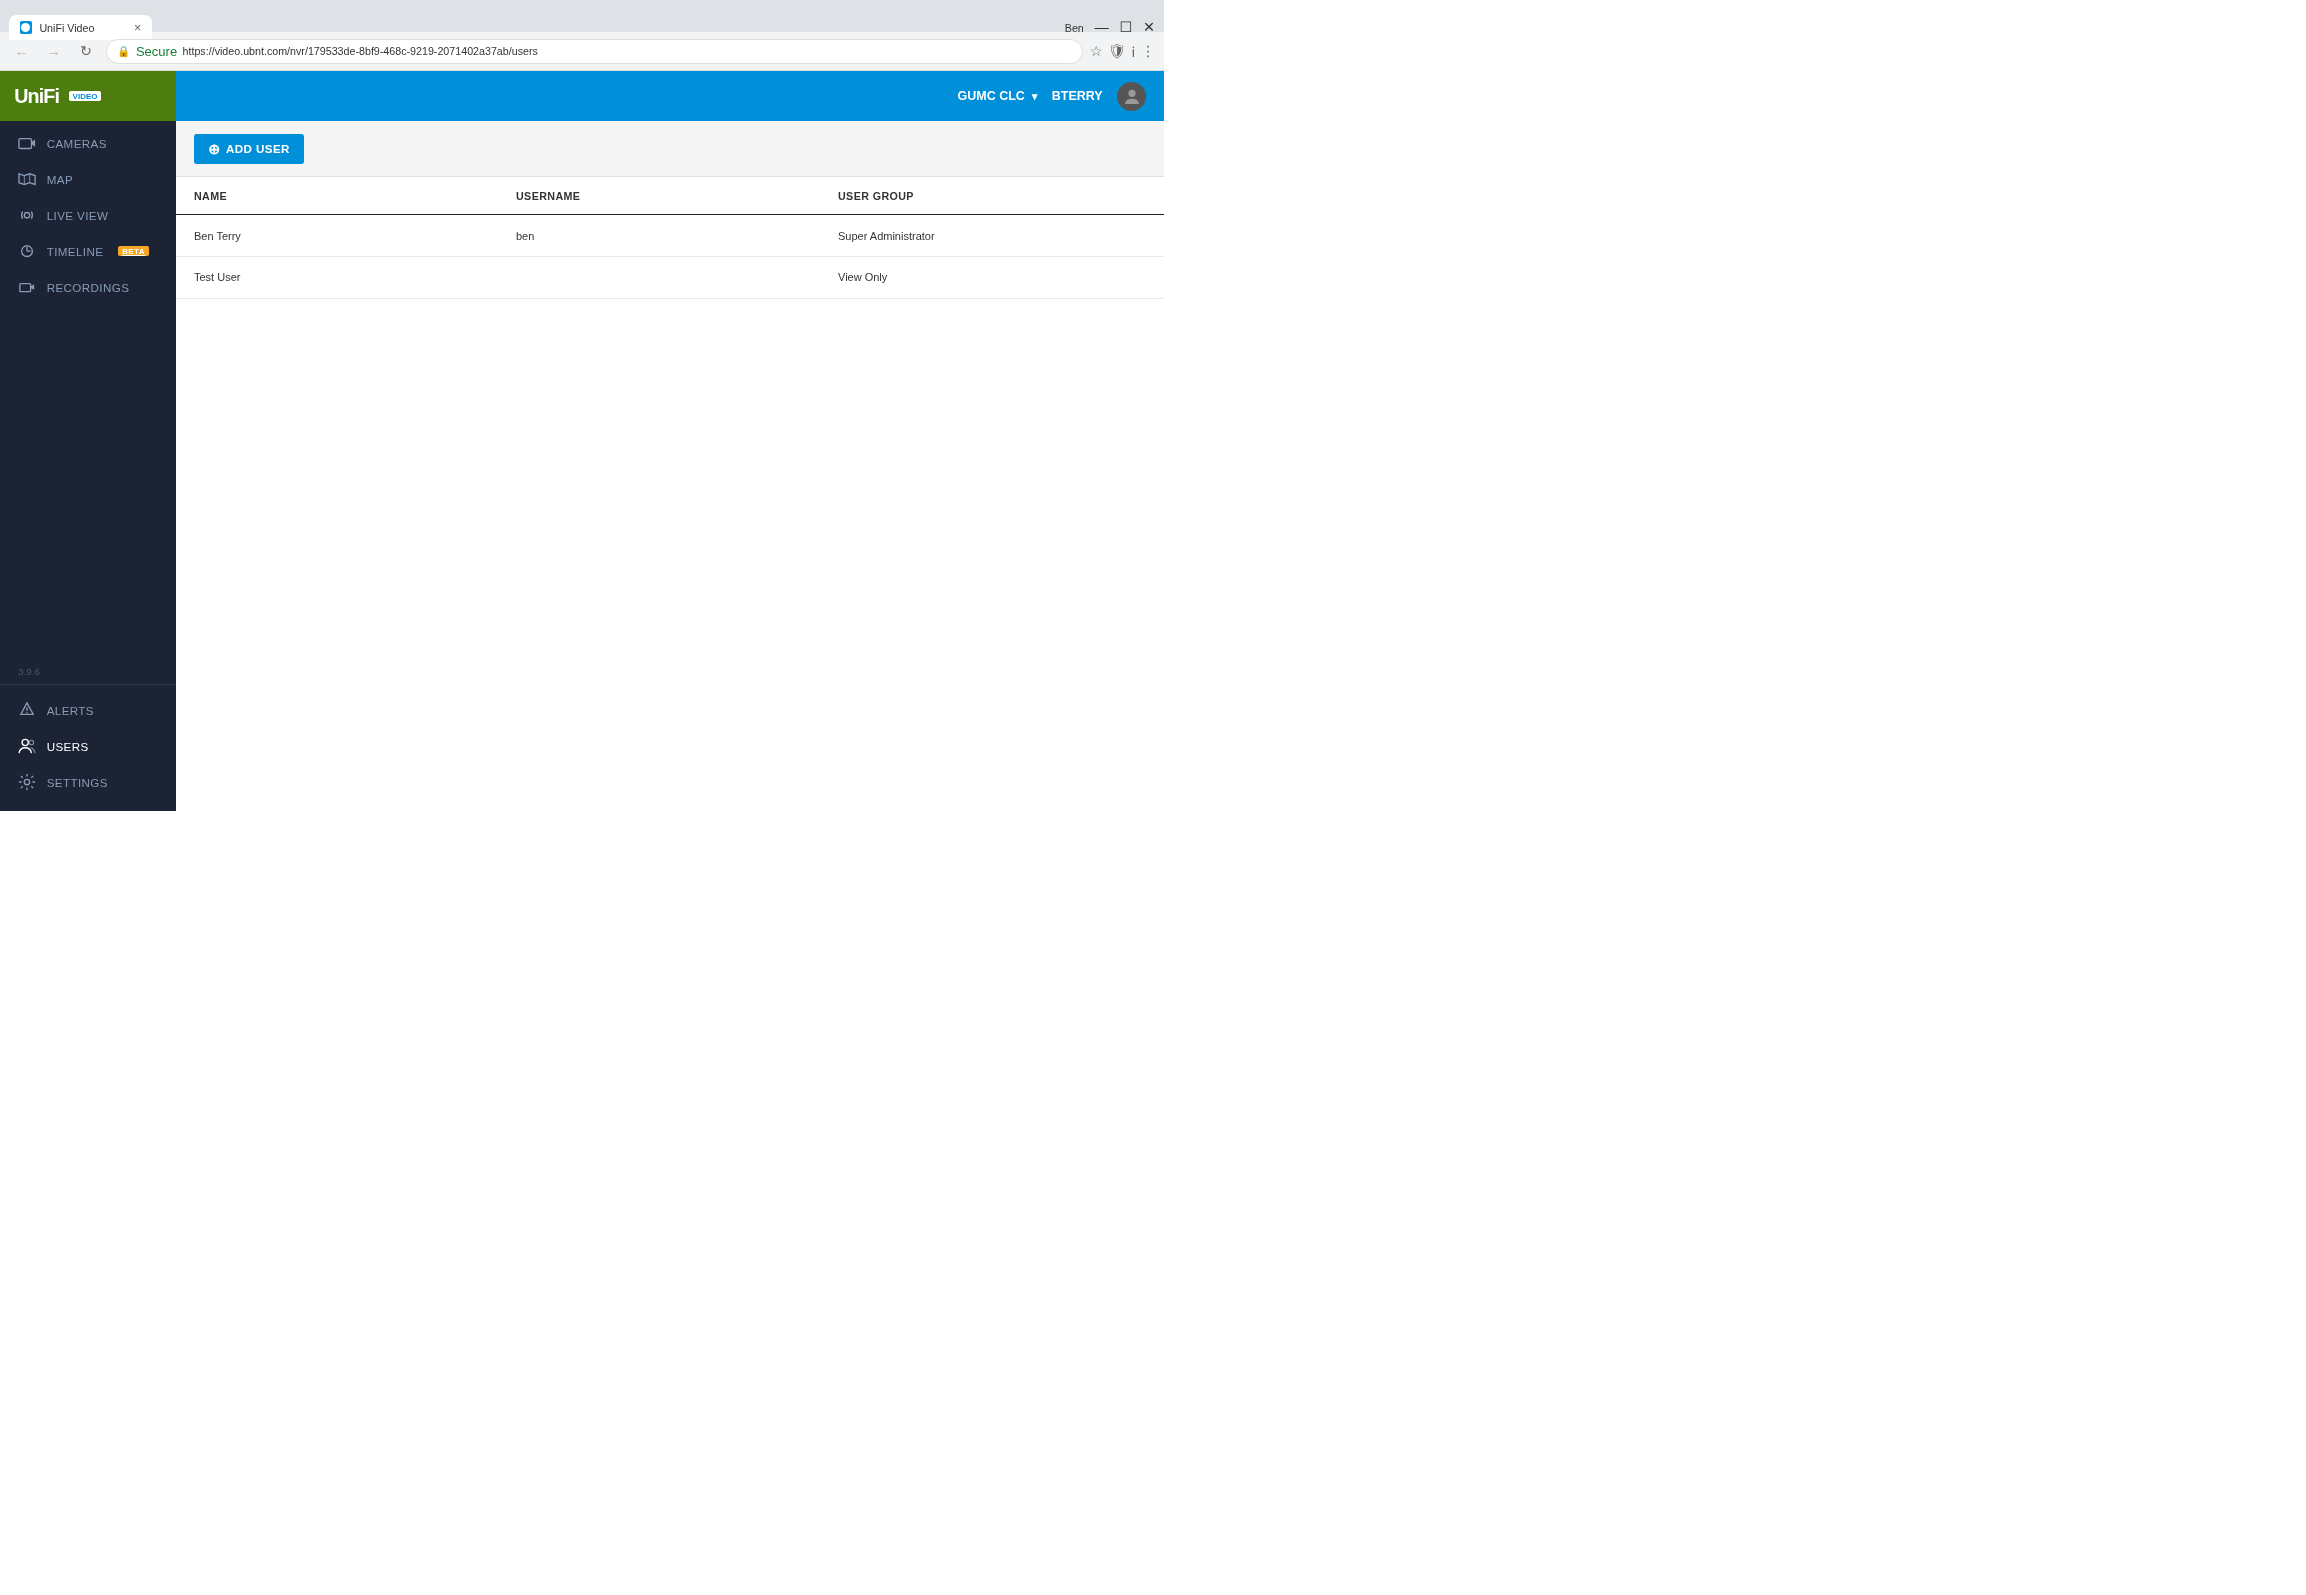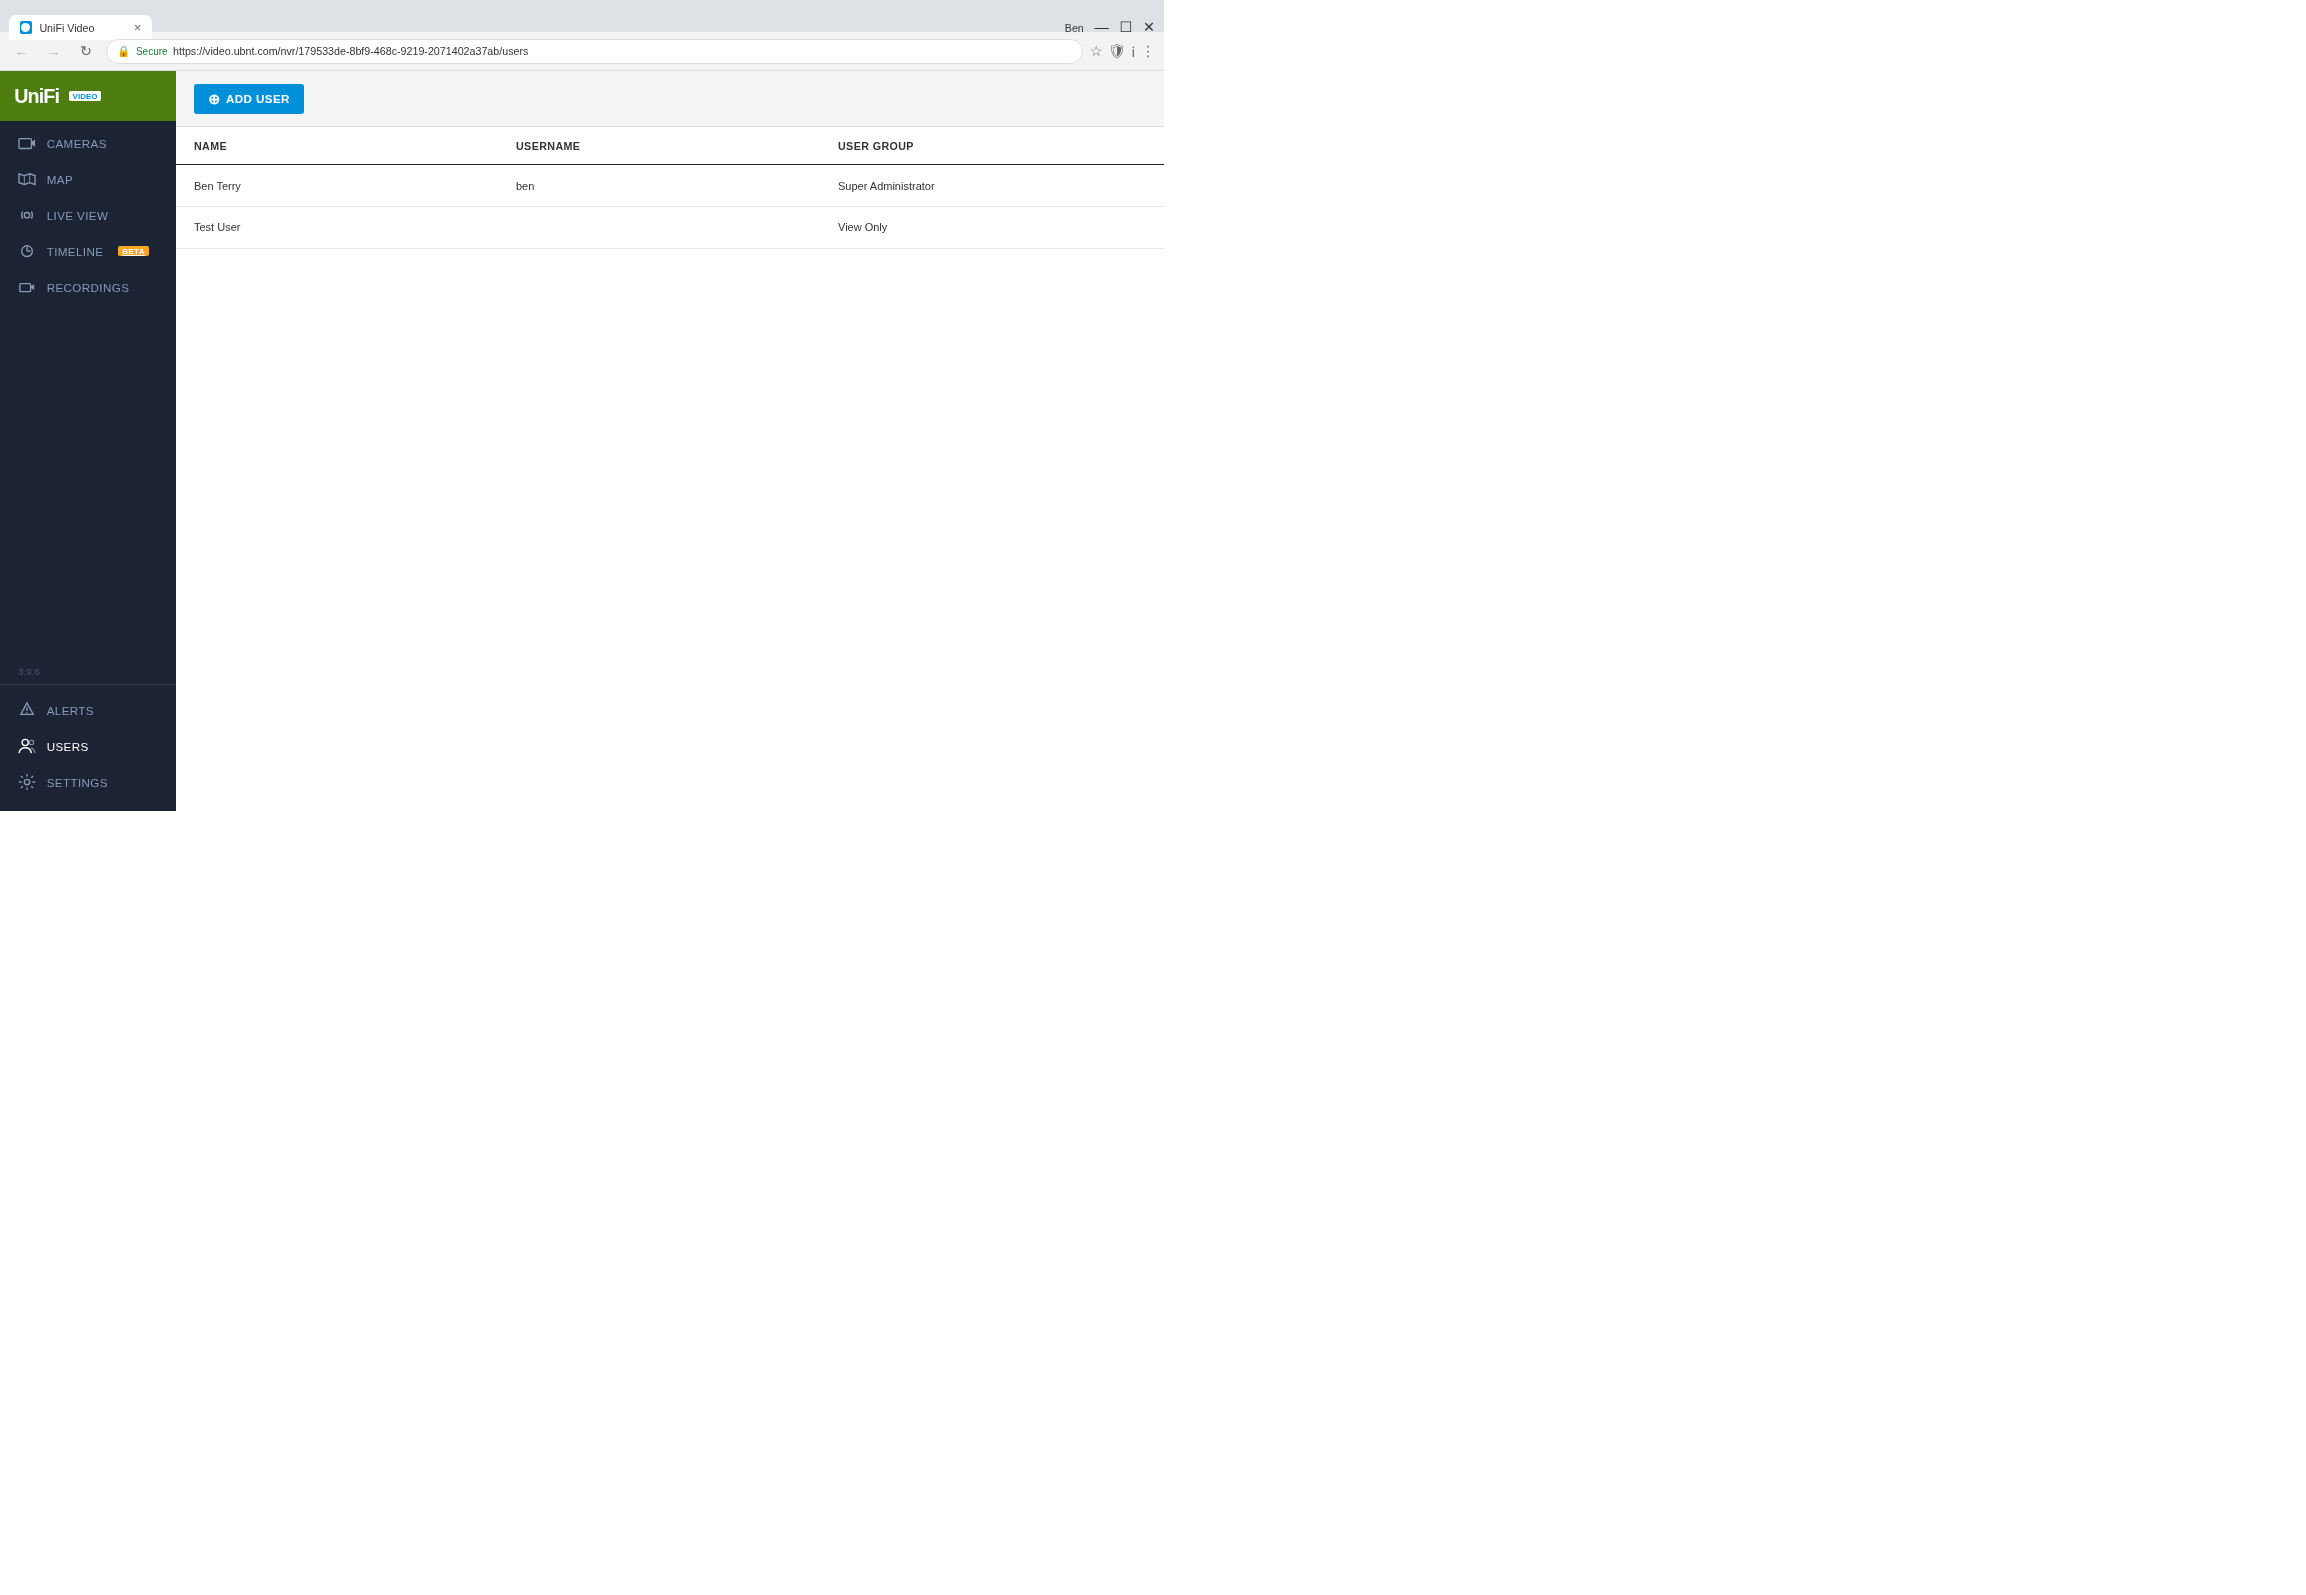--- a/index.html
+++ b/index.html
@@ -12,21 +12,21 @@
     .browser-tab-favicon { width: 12.5px; height: 12.5px; background: #0090d9; border-radius: 1.8px; display: flex; align-items: center; justify-content: center; }
     .browser-tab-close { margin-left: auto; cursor: pointer; color: #666; font-size: 12.5px; }
     .browser-window-controls { margin-left: auto; display: flex; gap: 10.7px; align-items: center; font-size: 10.7px; color: #333; }
     .browser-window-btn { cursor: pointer; font-size: 14.3px; line-height: 1; }
 
     .browser-toolbar { display: flex; align-items: center; padding: 5.4px 9px; background: #f1f3f4; gap: 7.2px; height: 38px; }
     .browser-nav-btn { width: 25px; height: 25px; border: none; background: none; cursor: pointer; color: #666; font-size: 14.3px; border-radius: 50%; display: flex; align-items: center; justify-content: center; }
     .browser-nav-btn.disabled { color: #bbb; cursor: default; }
     .browser-address-bar { flex: 1; display: flex; align-items: center; background: #fff; border: 0.9px solid #ddd; border-radius: 18px; padding: 0 10.7px; height: 25px; gap: 5.4px; font-size: 10.7px; }
     .lock-icon { color: #1a73e8; font-size: 10.7px; }
-    .secure-text { color: #188038; font-size: 10px; }
+    .secure-text { color: #188038; font-size: 13px; }
     .url-text { color: #333; font-size: 10.7px; flex: 1; }
     .browser-toolbar-icons { display: flex; gap: 5.4px; align-items: center; color: #666; font-size: 14.3px; }
 
     
     .app-container { display: flex; height: 740px; }
 
     
     .sidebar { width: 176px; background: #1b2335; display: flex; flex-direction: column; color: #fff; height: 100%; }
     .sidebar-logo { padding: 10.7px 14.3px; background: #4d7c0f; display: flex; align-items: center; height: 50px; }
     .logo-unifi { font-size: 19.7px; font-weight: bold; color: #fff; letter-spacing: -0.9px; }
@@ -205,20 +205,33 @@
             <path d="M10 1 L10 4 M10 16 L10 19 M1 10 L4 10 M16 10 L19 10 M3.2 3.2 L5.3 5.3 M14.7 14.7 L16.8 16.8 M16.8 3.2 L14.7 5.3 M5.3 14.7 L3.2 16.8" stroke="#8a9bb5" stroke-width="1.5"></path>
           </svg>
         </span>
         <span>SETTINGS</span>
       </div>
     </div>
   </div>
 
   <div class="main-content">
 
+    <div class="top-bar">
+      <div class="org-selector">
+        <span>GUMC CLC</span>
+        <span class="chevron-down">▾</span>
+      </div>
+      <span class="username">BTERRY</span>
+      <div class="avatar">
+        <svg width="18" height="18" viewBox="0 0 20 20" fill="none">
+          <circle cx="10" cy="7" r="4" fill="#999"></circle>
+          <path d="M2 19 Q3 13 10 13 Q17 13 18 19" fill="#999"></path>
+        </svg>
+      </div>
+    </div>
 
     <div class="content-area">
 
       <div class="toolbar">
         <button class="add-user-btn">
           <span class="plus-icon">⊕</span>
           <span>ADD USER</span>
         </button>
       </div>
 

